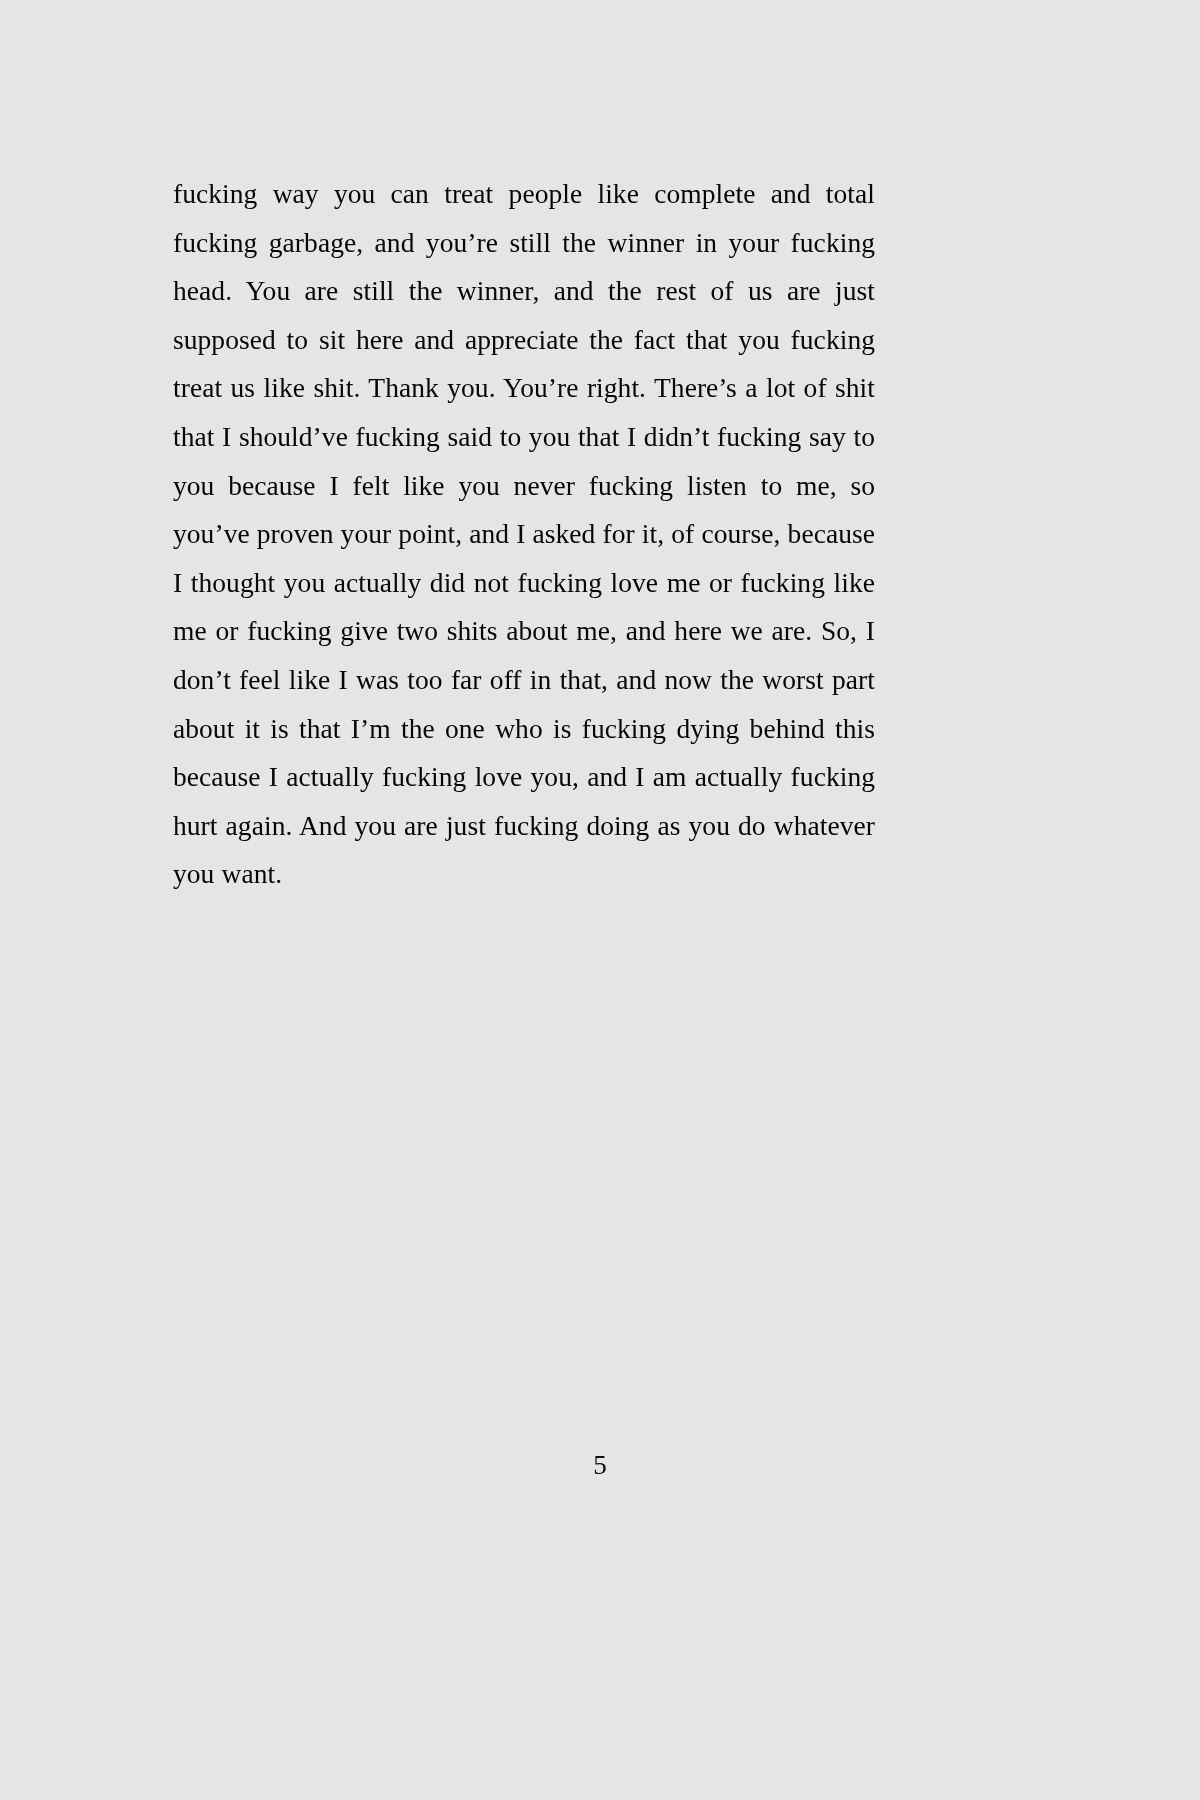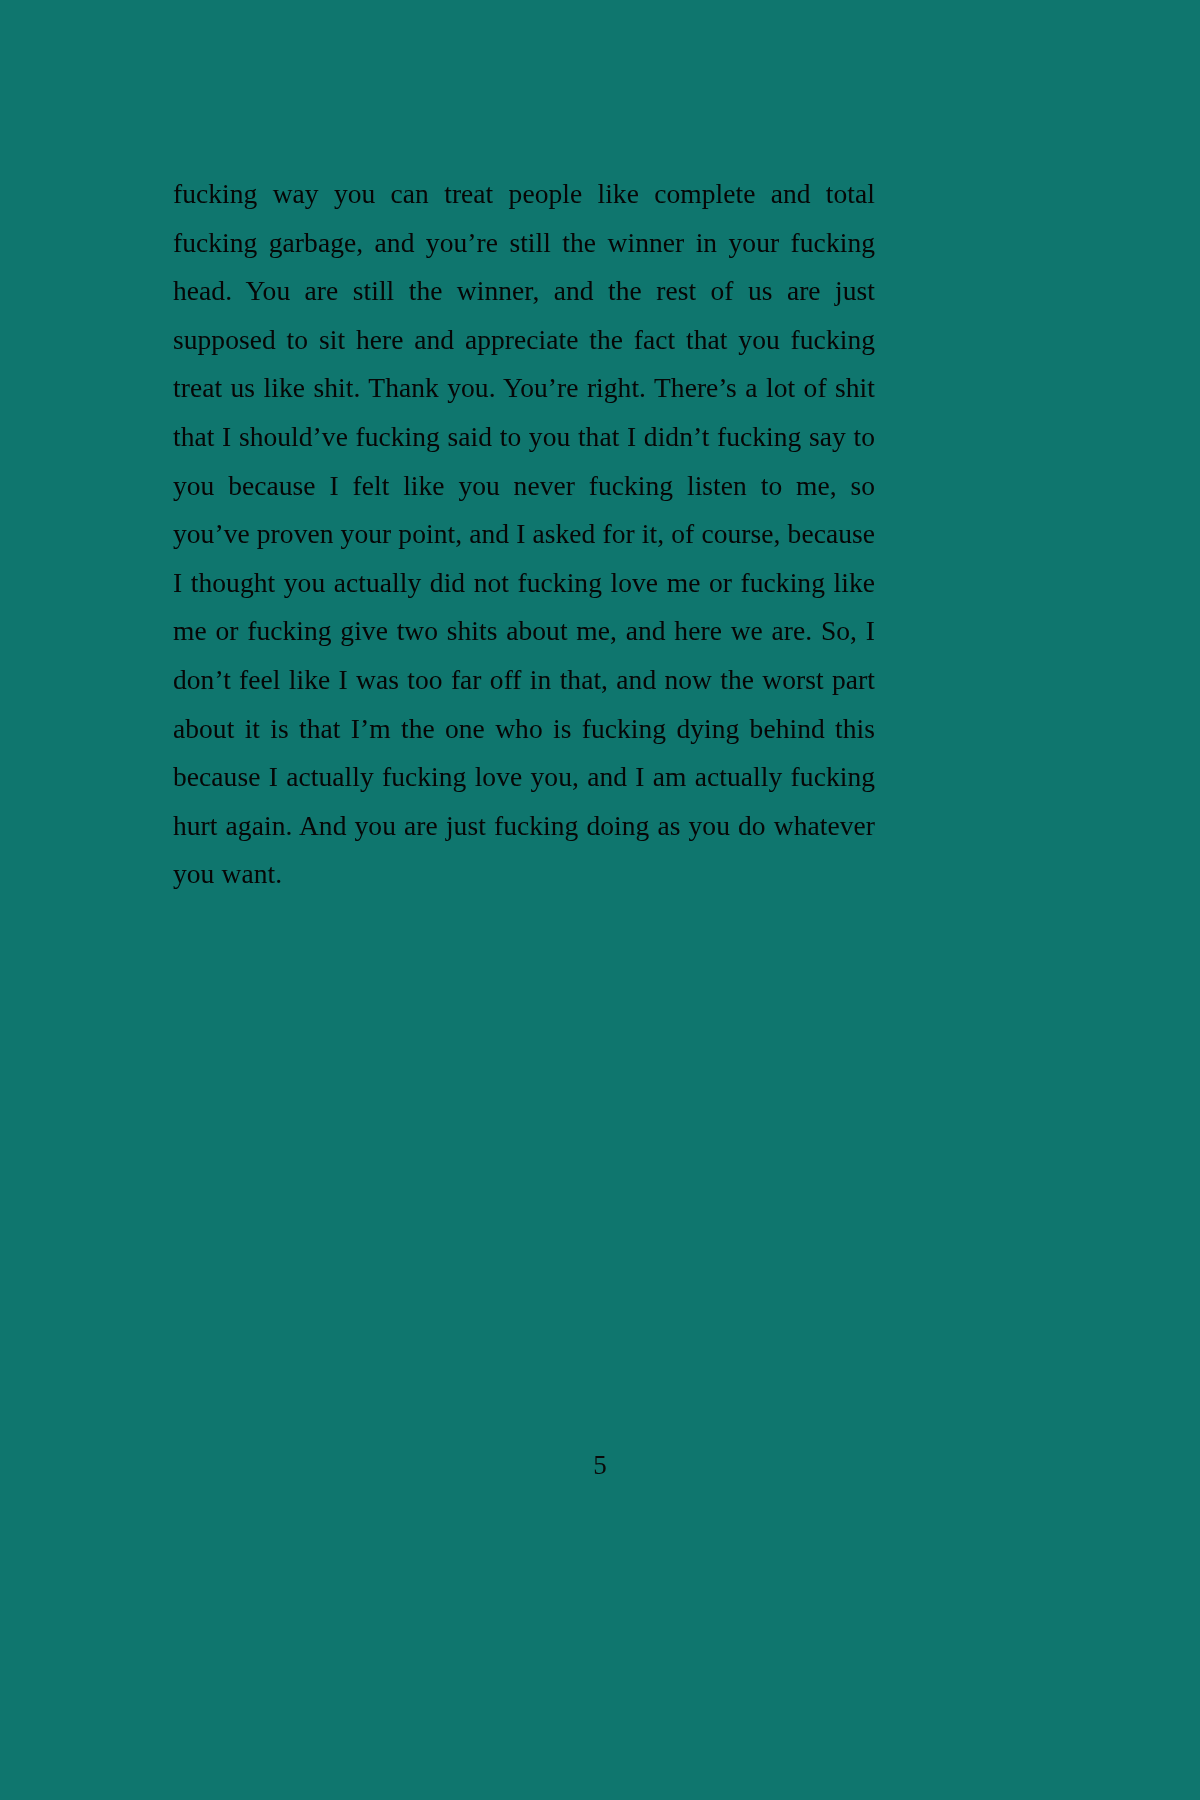--- a/index.html
+++ b/index.html
@@ -16,21 +16,21 @@
     font-family: "Liberation Serif", "DejaVu Serif", serif;
     color: #000000;
   }
 
   .page {
     position: absolute;
     left: 0;
     top: 0;
     width: 1200px;
     height: 1800px;
-    background: #0f766e;
+    background: #e5e5e5;
   }
 
   
   .text-block {
     position: absolute;
     left: 173px;
     top: 170px;
     width: 702px;
   }
 

